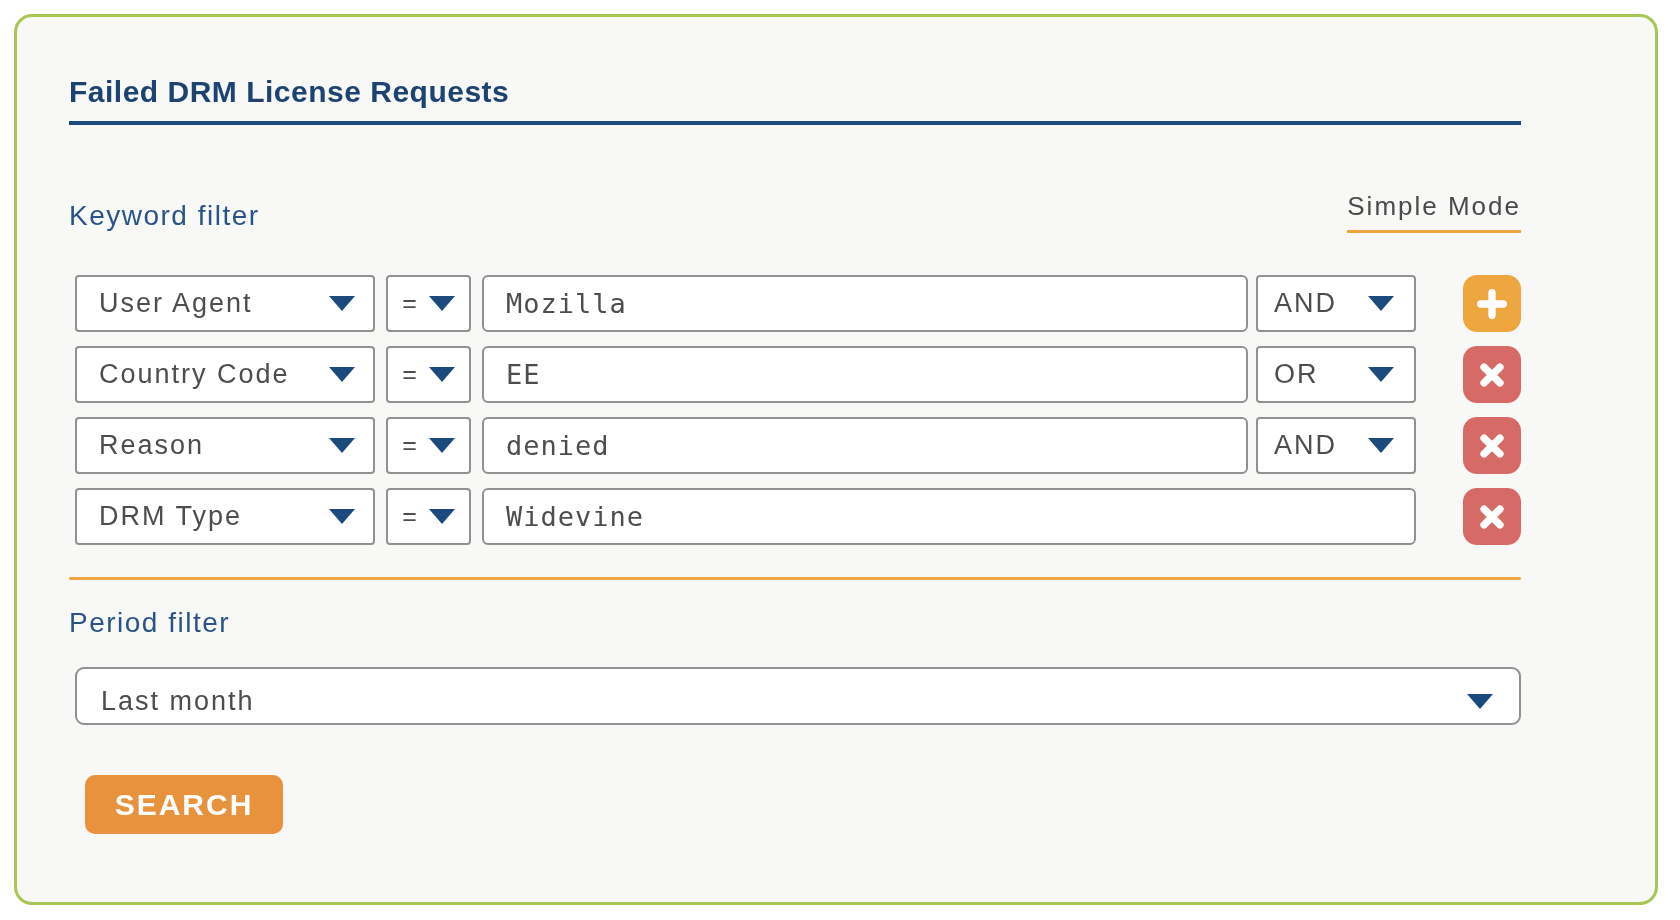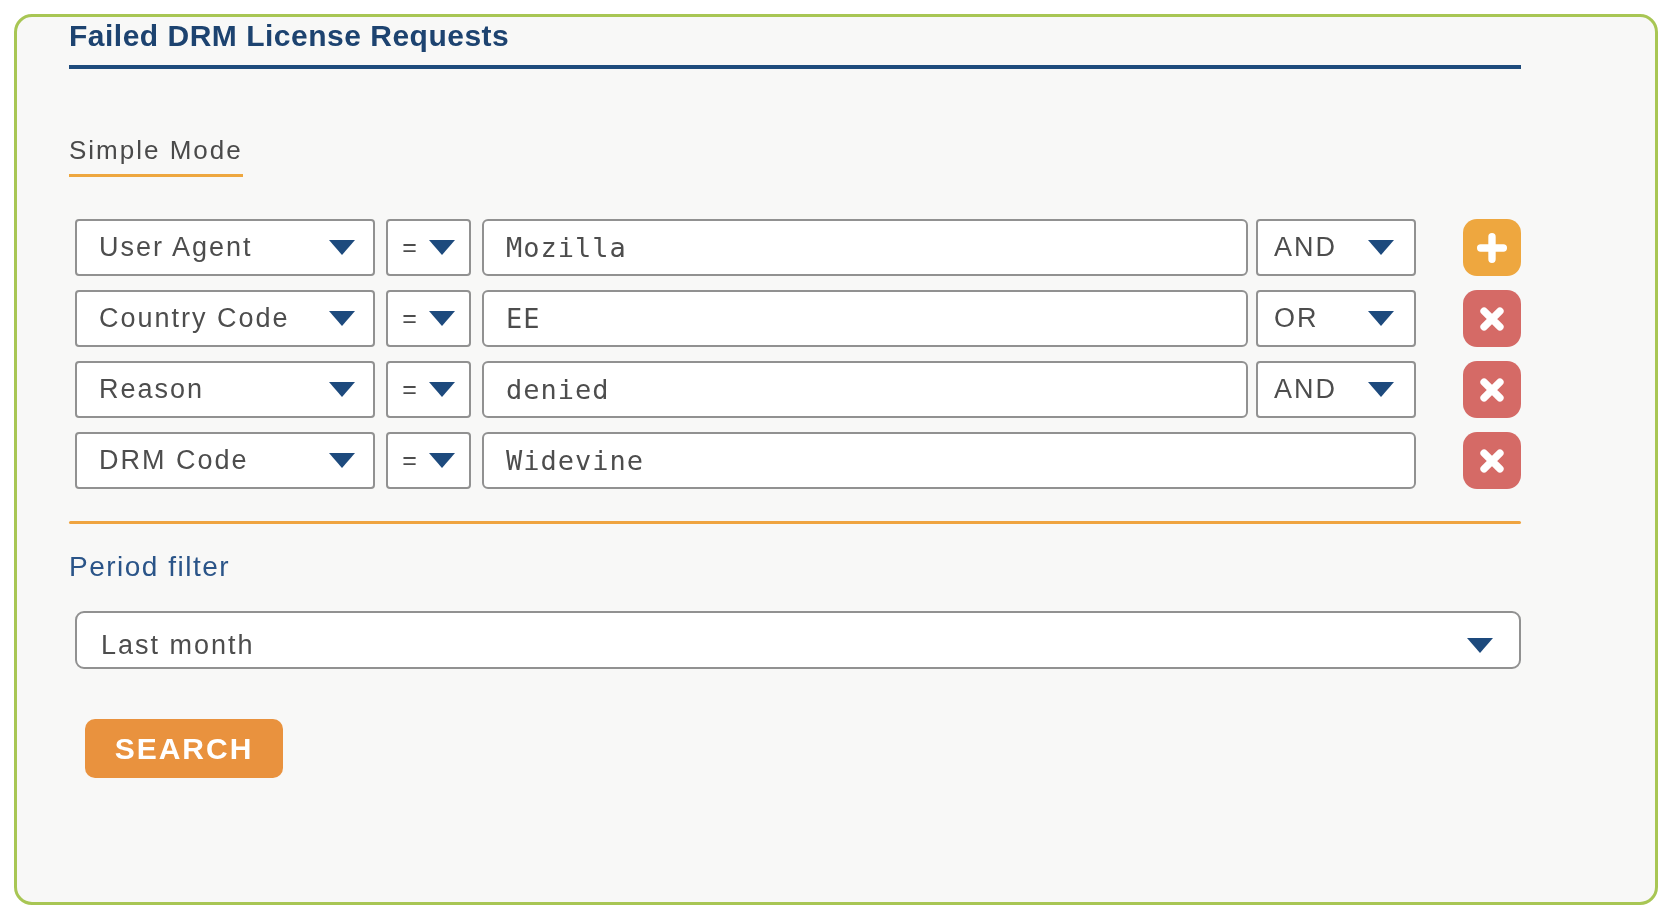--- a/index.html
+++ b/index.html
@@ -9,21 +9,21 @@
     -webkit-font-smoothing:antialiased;
   }
   .card{
     position:absolute;left:14px;top:14px;width:1644px;height:891px;
     box-sizing:border-box;background:#f8f8f7;
     border:3px solid #a8c654;border-radius:18px;
   }
   .content{position:absolute;left:52px;top:0;width:1452px;}
 
   
-  .title-wrap{padding-bottom:10px;border-bottom:4px solid #1e4b7c;}
+  .title-wrap{padding-top:56px;padding-bottom:10px;border-bottom:4px solid #1e4b7c;}
   .title{
     margin:0;font-size:30px;line-height:38px;font-weight:bold;
     color:#1d4370;letter-spacing:0.5px;
   }
 
   
   .kw-header{display:flex;justify-content:space-between;align-items:flex-end;margin-top:66px;}
   .section-label{
     font-size:28px;line-height:34px;color:#2a5488;letter-spacing:1.5px;font-weight:500;
   }
@@ -91,20 +91,21 @@
 <body>
 
 <div class="card">
   <div class="content">
 
     <div class="title-wrap">
       <h1 class="title">Failed DRM License Requests</h1>
     </div>
 
     <div class="kw-header">
+      <div class="section-label">Keyword filter</div>
       <div class="mode-link">Simple Mode</div>
     </div>
 
     <div class="rows">
 
       <div class="filter-row">
         <div class="ctl field-select">
           <span>User Agent</span>
           <span class="caret"></span>
         </div>
@@ -161,21 +162,21 @@
         </div>
         <button class="action-btn remove-btn">
           <svg width="34" height="34" viewBox="0 0 30 30">
             <path d="M8 8 L22 22 M22 8 L8 22" stroke="#ffffff" stroke-width="6.5" stroke-linecap="round" fill="none"></path>
           </svg>
         </button>
       </div>
 
       <div class="filter-row">
         <div class="ctl field-select">
-          <span>DRM Code</span>
+          <span>DRM Type</span>
           <span class="caret"></span>
         </div>
         <div class="ctl eq-select">
           <span class="eq-sign">=</span>
           <span class="caret"></span>
         </div>
         <input class="value-input" type="text" value="Widevine" style="">
         <button class="action-btn remove-btn">
           <svg width="34" height="34" viewBox="0 0 30 30">
             <path d="M8 8 L22 22 M22 8 L8 22" stroke="#ffffff" stroke-width="6.5" stroke-linecap="round" fill="none"></path>

